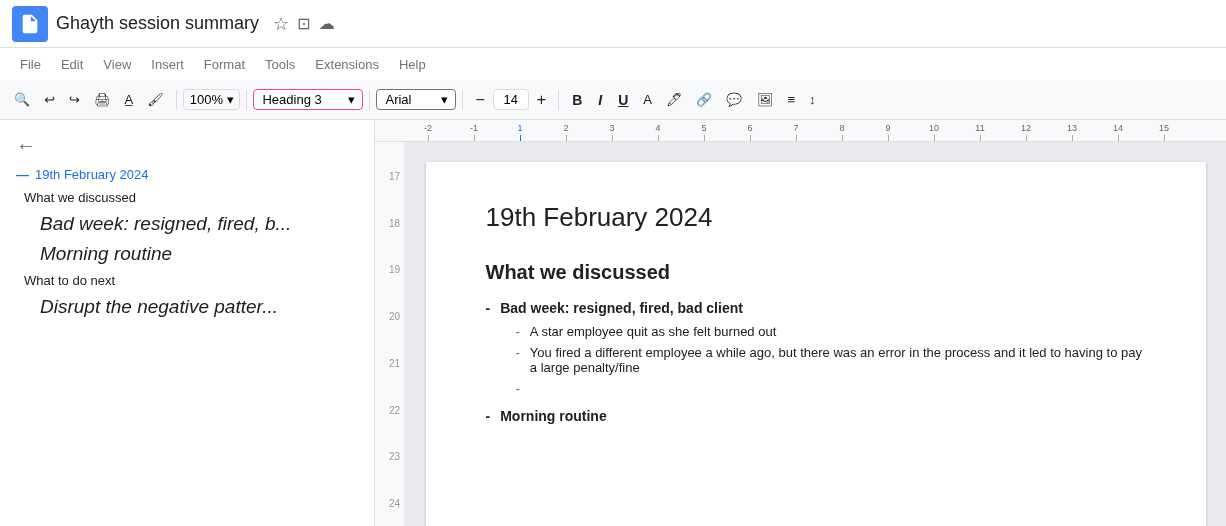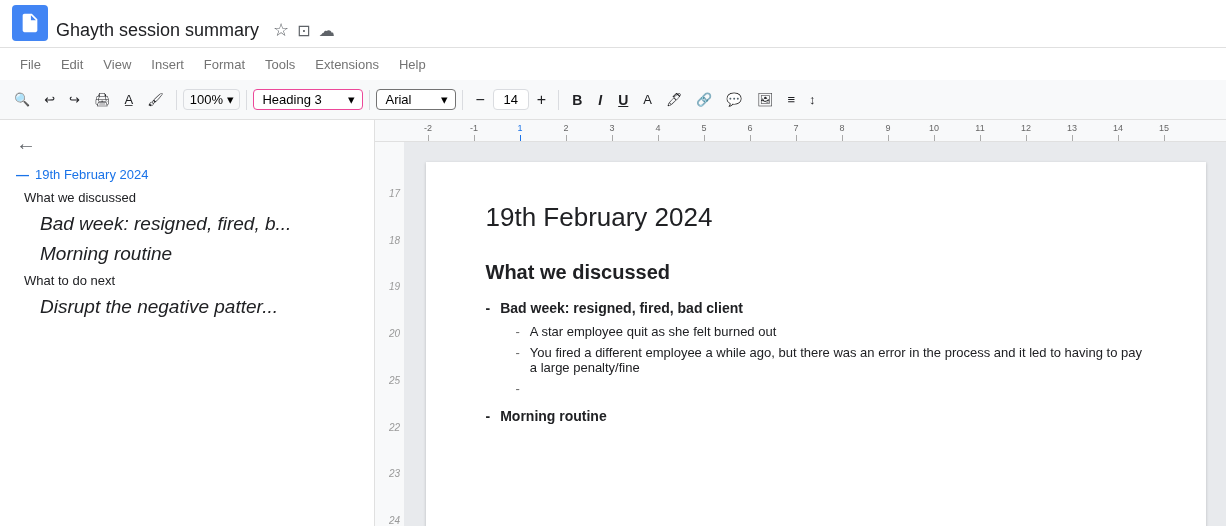--- a/index.html
+++ b/index.html
@@ -1,21 +1,21 @@
 <!DOCTYPE html>
 <html><head>
   <meta charset="utf-8">
   <style>
     * { box-sizing: border-box; margin: 0; padding: 0; }
     body { font-family: Arial, sans-serif; font-size: 13px; background: #f0f0f0; overflow: hidden; }
 
     
     .title-bar {
       display: flex;
-      align-items: flex-end;
+      align-items: center;
       background: #fff;
       padding: 6px 12px;
       height: 48px;
       border-bottom: 1px solid #e0e0e0;
       gap: 8px;
     }
     .app-icon {
       width: 36px;
       height: 36px;
       background: #4285f4;
@@ -206,23 +206,22 @@
       padding-right: 4px;
       font-size: 10px;
       color: #999;
       padding-top: 10px;
       gap: 0;
       flex-shrink: 0;
     }
     .margin-num {
       height: 52px;
       display: flex;
-      align-items: flex-end;
+      align-items: center;
       padding-top: 2px;
-      font-style: italic;
     }
 
     
     .doc-area {
       flex: 1;
       background: #e8eaed;
       overflow-y: auto;
       padding: 20px 40px;
       display: flex;
       flex-direction: column;
@@ -479,21 +478,21 @@
           <div class="margin-num">
               <span>18</span>
             </div>
           <div class="margin-num">
               <span>19</span>
             </div>
           <div class="margin-num">
               <span>20</span>
             </div>
           <div class="margin-num">
-              <span>25</span>
+              <span>21</span>
             </div>
           <div class="margin-num">
               <span>22</span>
             </div>
           <div class="margin-num">
               <span>23</span>
             </div>
           <div class="margin-num">
               <span>24</span>
             </div>

